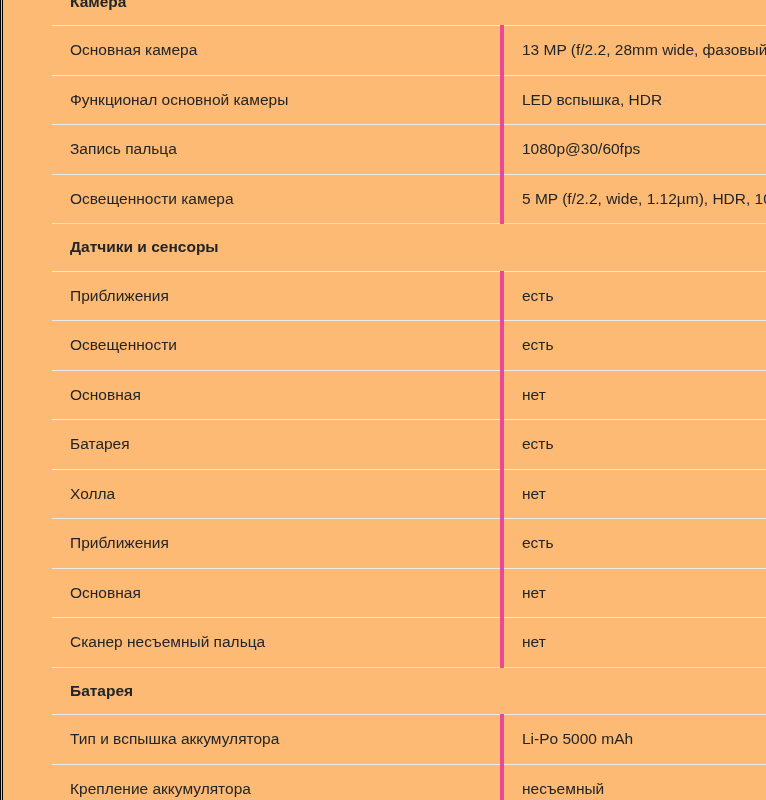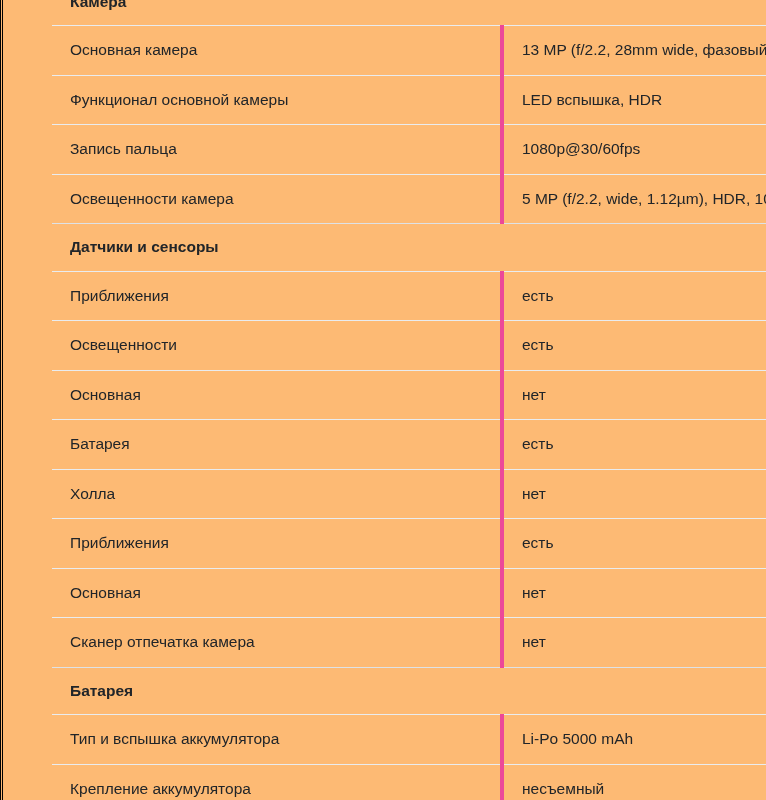--- a/index.html
+++ b/index.html
@@ -142,21 +142,21 @@
           <td class="key">Приближения</td>
           <td class="val">есть</td>
         </tr>
 
         <tr>
           <td class="key">Основная</td>
           <td class="val">нет</td>
         </tr>
 
         <tr>
-          <td class="key">Сканер отпечатка камера</td>
+          <td class="key">Сканер несъемный пальца</td>
           <td class="val">нет</td>
         </tr>
 
         <tr class="section">
           <td class="key" colspan="2">Батарея</td>
         </tr>
 
         <tr>
           <td class="key two-line">Тип и вспышка аккумулятора</td>
           <td class="val">Li-Po 5000 mAh</td>

